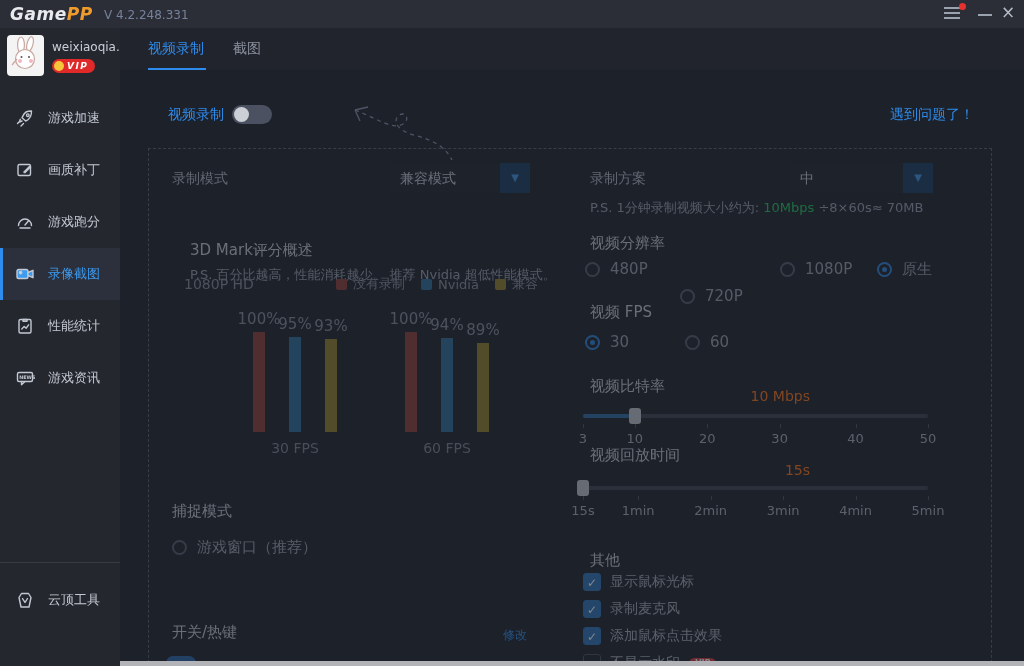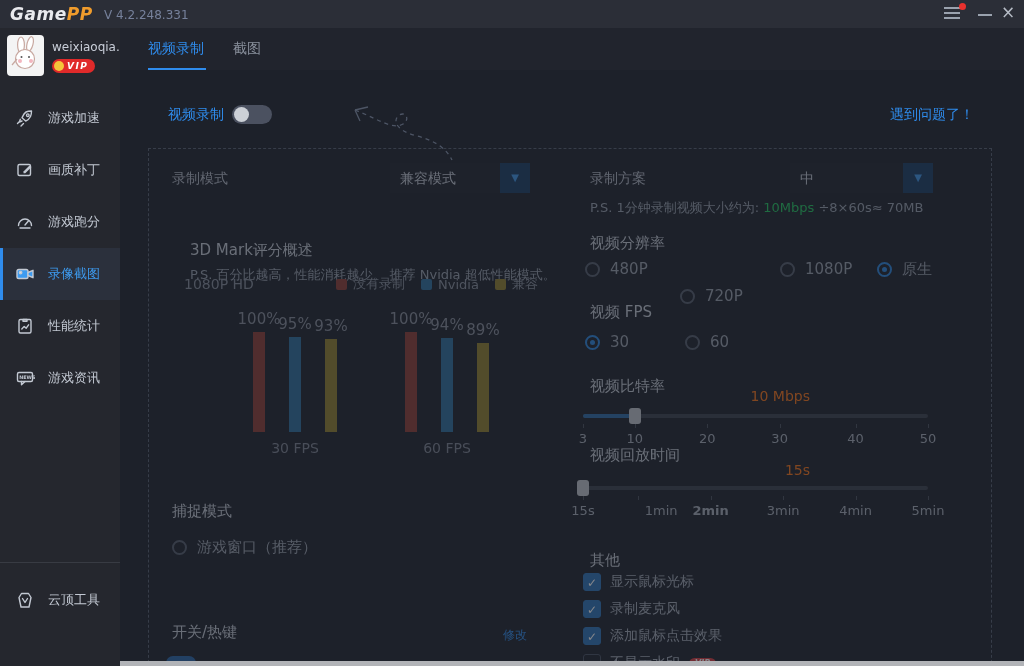--- a/index.html
+++ b/index.html
@@ -363,23 +363,23 @@
       <span class="sl-val" style="left:580px;top:392px;">15s</span>
       <div class="slider" style="left:463px;top:416px;">
         <span class="sl-track">
             <span class="sl-fill" style="width: 0%;"></span>
           </span>
         <span class="sl-handle" style="left: 0%;"></span>
         <span class="sl-ticks">
             <i class="sl-mark" style="left: 0%;"></i>
             <span class="sl-tick" style="left: 0%;">15s</span>
             <i class="sl-mark" style="left: 16%;"></i>
-            <span class="sl-tick" style="left: 16%; margin-left: 23px;">1min</span>
+            <span class="sl-tick" style="left: 16%;">1min</span>
             <i class="sl-mark" style="left: 37%;"></i>
-            <span class="sl-tick" style="left: 37%; font-weight: bold;">2min</span>
+            <span class="sl-tick" style="left: 37%;">2min</span>
             <i class="sl-mark" style="left: 58%;"></i>
             <span class="sl-tick" style="left: 58%;">3min</span>
             <i class="sl-mark" style="left: 79%;"></i>
             <span class="sl-tick" style="left: 79%;">4min</span>
             <i class="sl-mark" style="left: 100%;"></i>
             <span class="sl-tick" style="left: 100%;">5min</span>
           </span>
       </div>
 
       <span class="sec-title" style="left:470px;top:481px;">其他</span>

